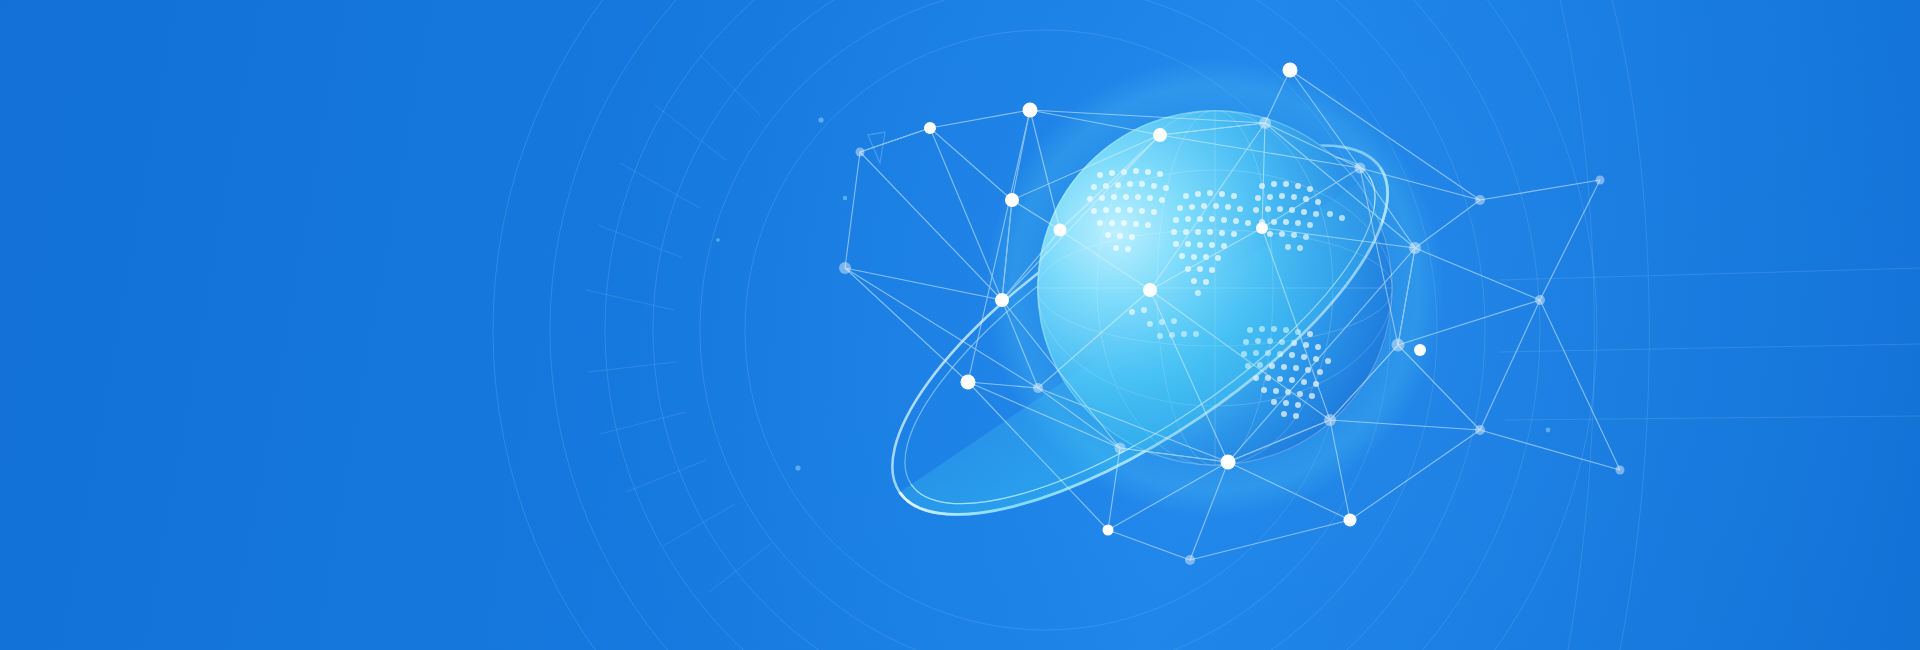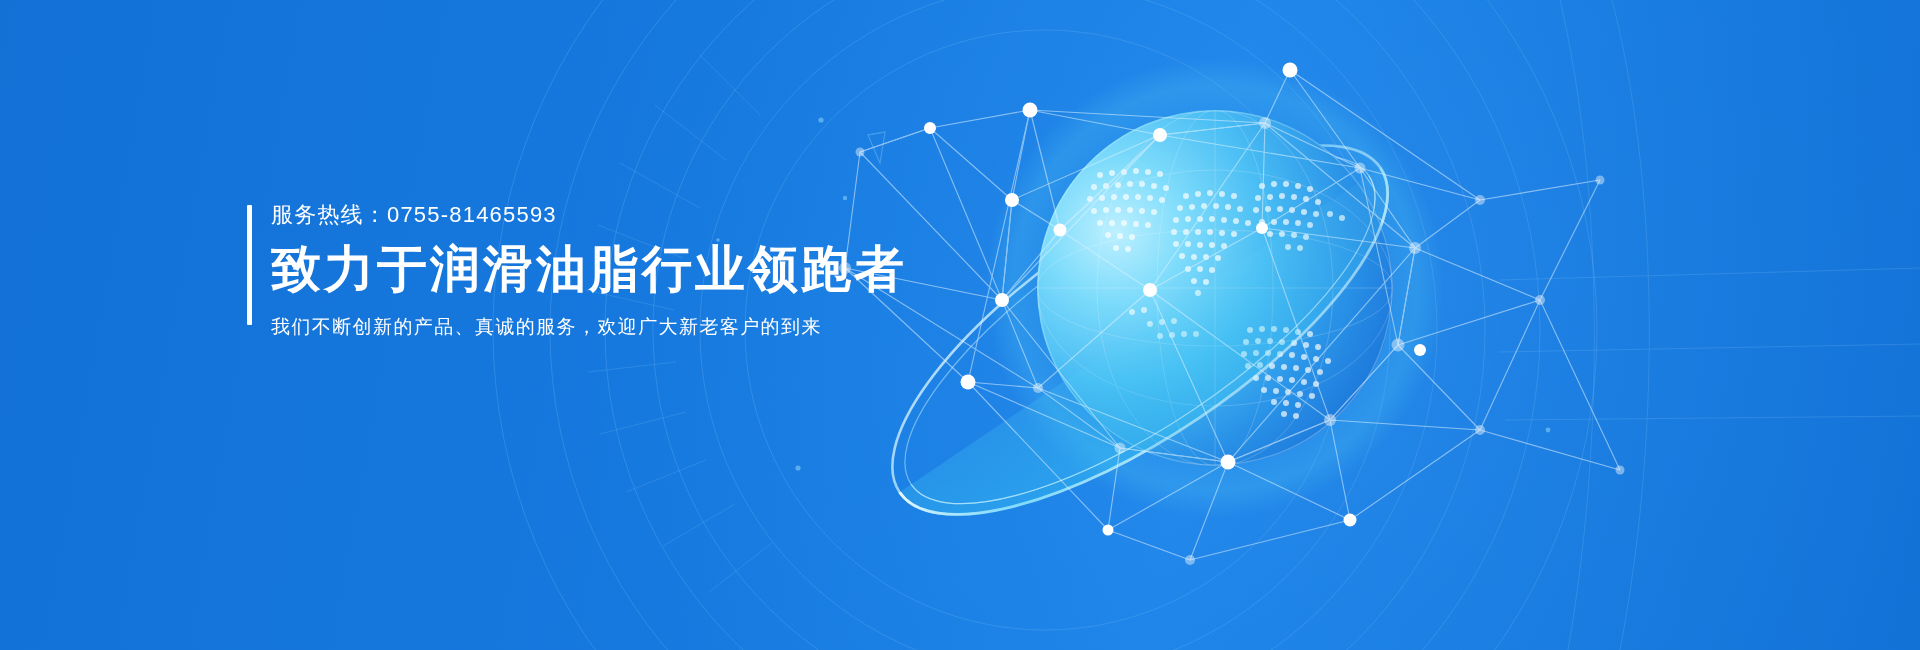--- a/index.html
+++ b/index.html
@@ -456,20 +456,14 @@
       <circle cx="860" cy="152" r="4.5"></circle>
       <circle cx="1480" cy="200" r="5"></circle>
       <circle cx="1540" cy="300" r="5"></circle>
       <circle cx="1480" cy="430" r="5"></circle>
       <circle cx="1190" cy="560" r="5"></circle>
       <circle cx="1600" cy="180" r="4.5"></circle>
       <circle cx="1620" cy="470" r="4.5"></circle>
     </g>
   </svg>
 
-  <div class="copy">
-    <span class="accent-bar"></span>
-    <div class="hotline">服务热线：0755-81465593</div>
-    <div class="headline">致力于润滑油脂行业领跑者</div>
-    <div class="subtitle">我们不断创新的产品、真诚的服务，欢迎广大新老客户的到来</div>
-  </div>
 
 </div>
 
 </body></html>

